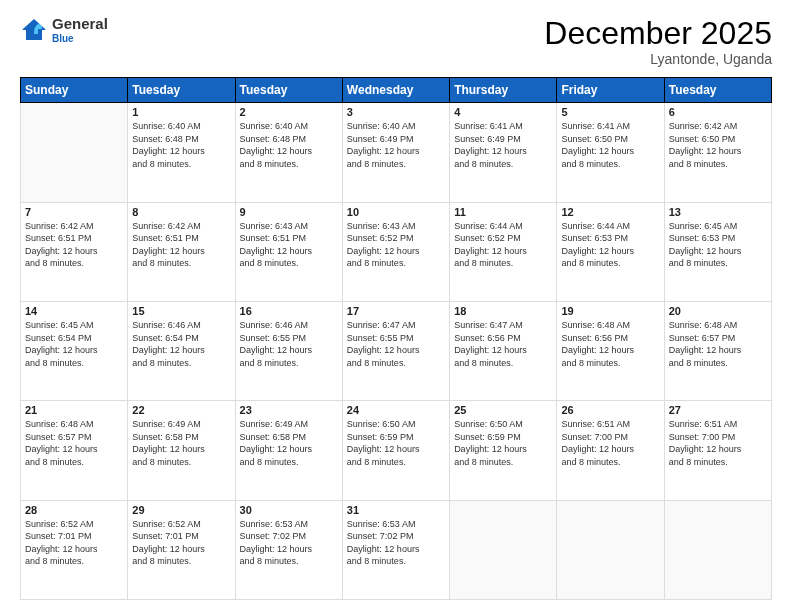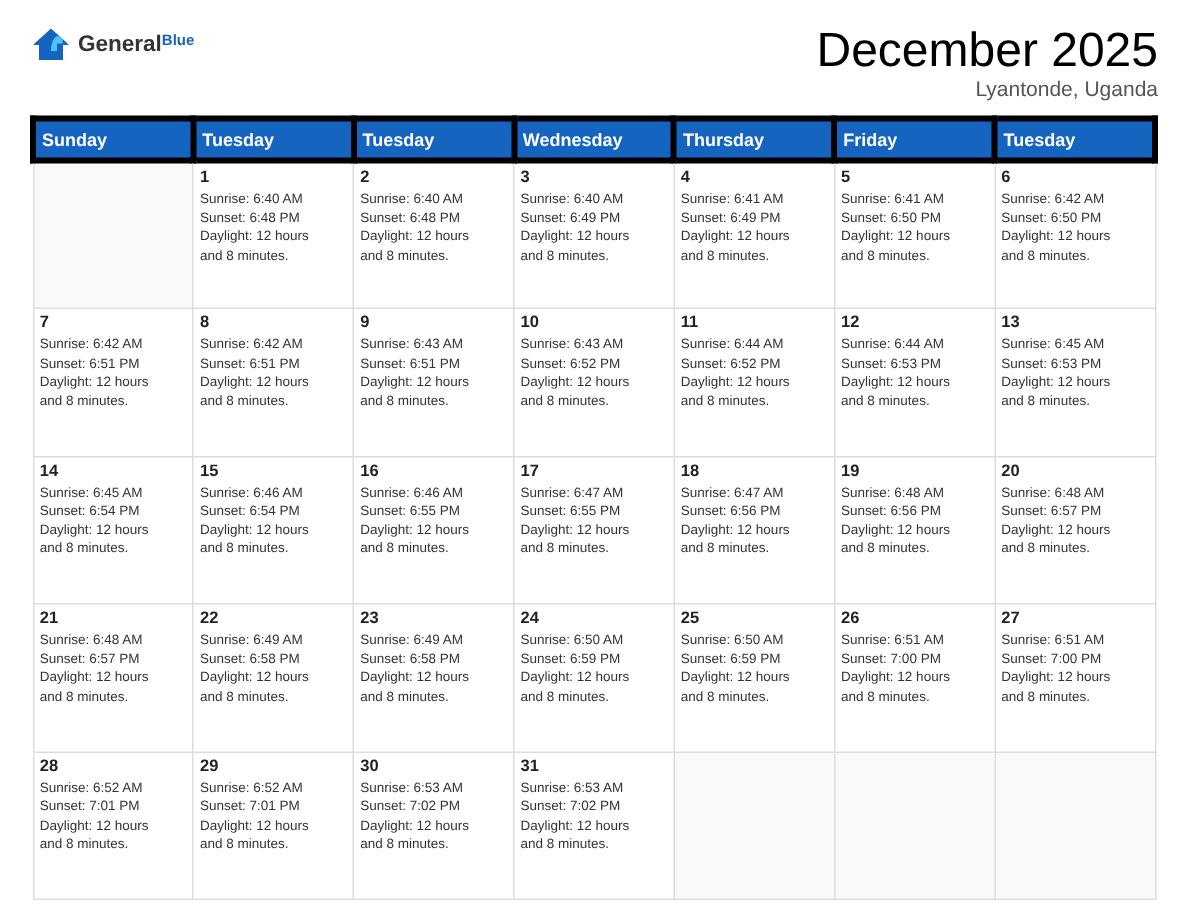--- a/index.html
+++ b/index.html
@@ -23,21 +23,21 @@
       align-items: flex-start;
       margin-bottom: 10px;
     }
     .logo {
       display: flex;
       align-items: center;
       gap: 4px;
     }
     .logo-text {
       display: flex;
-      flex-direction: row;
+      flex-direction: column;
       line-height: 1.1;
     }
     .logo-general {
       font-size: 15px;
       font-weight: bold;
       color: #333;
     }
     .logo-blue {
       font-size: 10px;
       font-weight: bold;
@@ -67,21 +67,21 @@
       width: 100%;
       table-layout: fixed;
     }
     .calendar th {
       background: #1565c0;
       color: #fff;
       font-size: 12px;
       font-weight: bold;
       padding: 5px 4px;
       text-align: left;
-      border: 4px solid #000000;
+      border: 1px solid #000000;
     }
     .calendar td {
       vertical-align: top;
       border: 1px solid #ddd;
       padding: 3px 4px;
       font-size: 9.5px;
       color: #333;
       height: 88px;
     }
     .calendar td.empty {

